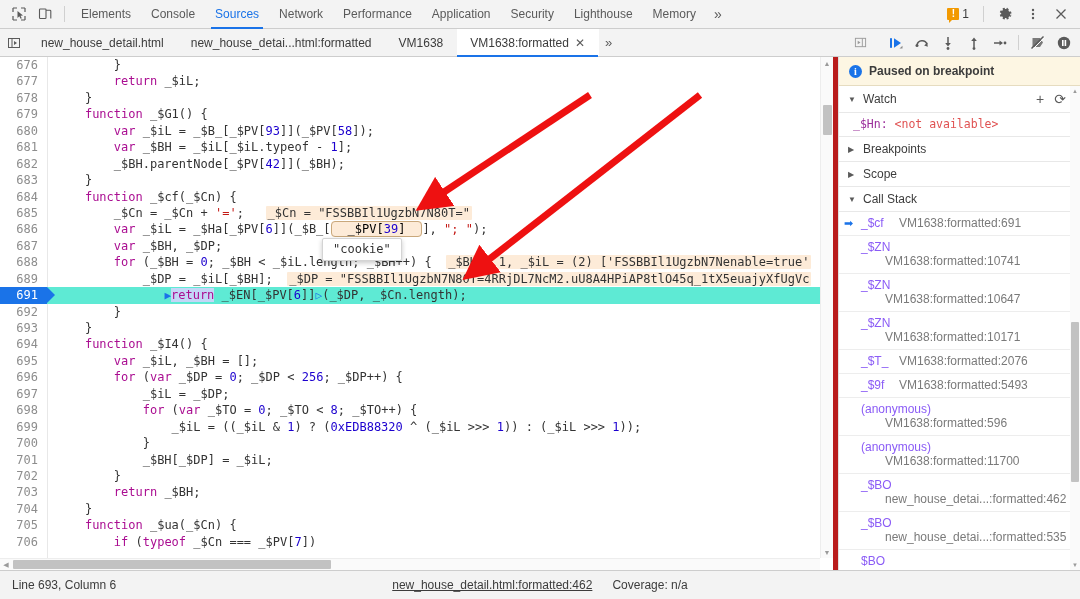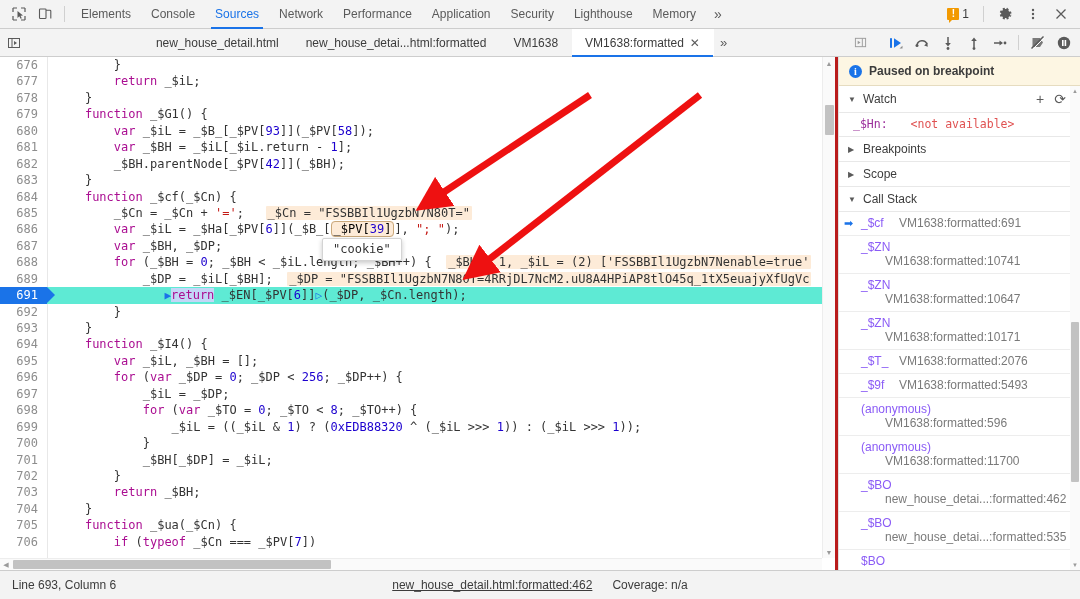--- a/index.html
+++ b/index.html
@@ -64,21 +64,21 @@
   .src-tabstrip {
     height: 28px; min-height: 28px;
     background: #f3f3f3;
     border-bottom: 1px solid #cdcdcd;
     display: flex; align-items: stretch;
   }
   .src-nav-btn {
     width: 28px; display: flex; align-items: center; justify-content: center;
     color: #5a5a5a;
   }
-  .src-tabs { display: flex; align-items: stretch; flex: 1; justify-content: center; }
+  .src-tabs { display: flex; align-items: stretch; flex: 1; }
   .src-tab {
     display: flex; align-items: center; gap: 6px;
     padding: 0 13px;
     font-size: 12px; color: #3c3c3c;
     position: relative; white-space: nowrap;
     border-right: 1px solid transparent;
   }
   .src-tab.active { background: #ffffff; }
   .src-tab.active::after {
     content: ""; position: absolute; left: 0; right: 0; bottom: -1px;
@@ -94,21 +94,21 @@
   }
   .dbg-sep { width: 1px; height: 15px; background: #d0d0d0; margin: 0 5px; }
 
   
   .body-split { flex: 1; display: flex; min-height: 0; }
 
   
   .editor-wrap {
     width: 838px; min-width: 838px;
     background: #ffffff;
-    border-right: 3px solid #b91c1c;
+    border-right: 5px solid #b91c1c;
     position: relative;
     display: flex; flex-direction: column;
     overflow: hidden;
   }
   .code-area {
     flex: 1; position: relative; overflow: hidden;
     font-family: "DejaVu Sans Mono", monospace;
     font-size: 12px;
     line-height: 16.45px;
   }
@@ -148,21 +148,21 @@
   .inline-val {
     background: #fdebd8;
     color: #333333;
     padding: 0 2px;
     border-radius: 1px;
   }
   .tok-box {
     background: #fdebd8;
     border: 1px solid #c9a87c;
     border-radius: 4px;
-    padding: 0 2px;
+    padding: 0 16px;
   }
   .exec-arrow {
     display: inline-block; color: #1a73e8; font-size: 11px;
   }
   .ret-hl { background: #c3d7f7; }
 
   
   .cookie-tip {
     position: absolute; left: 322px; top: 181px;
     background: #ffffff;
@@ -233,21 +233,21 @@
   .sect-head .spacer { flex: 1; }
   .sect-head .act { color: #5a5a5a; font-size: 14px; padding: 0 5px; }
   .watch-row {
     padding: 4px 9px 5px 14px;
     font-family: "DejaVu Sans Mono", monospace;
     font-size: 11.5px;
     border-bottom: 1px solid #e8e8e8;
     white-space: nowrap;
   }
   .watch-name { color: #9a2d9a; }
-  .watch-val  { color: #e05252; margin-left: 16px; }
+  .watch-val  { color: #e05252; }
 
   .cs-list { overflow: hidden; flex: 1; }
   .cs-row {
     border-bottom: 1px solid #ededed;
     padding: 4px 6px 5px 6px;
     font-size: 12px;
     position: relative;
     min-height: 23px;
   }
   .cs-row.one-line { display: flex; align-items: center; gap: 10px; white-space: nowrap; }
@@ -475,21 +475,21 @@
 
     <div class="editor-wrap">
       <div class="code-area">
         <div class="code-vline"></div>
         <div id="code-lines">
             <div class="code-line"><div class="ln">676</div><div class="ctext"><span class="tk-plain">        }</span></div></div>
             <div class="code-line"><div class="ln">677</div><div class="ctext"><span class="tk-plain">        </span><span class="tk-kw2">return</span><span class="tk-plain"> _$iL;</span></div></div>
             <div class="code-line"><div class="ln">678</div><div class="ctext"><span class="tk-plain">    }</span></div></div>
             <div class="code-line"><div class="ln">679</div><div class="ctext"><span class="tk-plain">    </span><span class="tk-kw2">function</span><span class="tk-plain"> _$G1() {</span></div></div>
             <div class="code-line"><div class="ln">680</div><div class="ctext"><span class="tk-plain">        </span><span class="tk-kw2">var</span><span class="tk-plain"> _$iL = _$B_[_$PV[</span><span class="tk-num">93</span><span class="tk-plain">]](_$PV[</span><span class="tk-num">58</span><span class="tk-plain">]);</span></div></div>
-            <div class="code-line"><div class="ln">681</div><div class="ctext"><span class="tk-plain">        </span><span class="tk-kw2">var</span><span class="tk-plain"> _$BH = _$iL[_$iL.return - </span><span class="tk-num">1</span><span class="tk-plain">];</span></div></div>
+            <div class="code-line"><div class="ln">681</div><div class="ctext"><span class="tk-plain">        </span><span class="tk-kw2">var</span><span class="tk-plain"> _$BH = _$iL[_$iL.typeof - </span><span class="tk-num">1</span><span class="tk-plain">];</span></div></div>
             <div class="code-line"><div class="ln">682</div><div class="ctext"><span class="tk-plain">        _$BH.parentNode[_$PV[</span><span class="tk-num">42</span><span class="tk-plain">]](_$BH);</span></div></div>
             <div class="code-line"><div class="ln">683</div><div class="ctext"><span class="tk-plain">    }</span></div></div>
             <div class="code-line"><div class="ln">684</div><div class="ctext"><span class="tk-plain">    </span><span class="tk-kw2">function</span><span class="tk-plain"> _$cf(_$Cn) {</span></div></div>
             <div class="code-line"><div class="ln">685</div><div class="ctext"><span class="tk-plain">        _$Cn = _$Cn + </span><span class="tk-str">'='</span><span class="tk-plain">;</span><span class="tk-plain">   </span><span class="inline-val">_$Cn = "FSSBBIl1UgzbN7N80T="</span></div></div>
             <div class="code-line"><div class="ln">686</div><div class="ctext"><span class="tk-plain">        </span><span class="tk-kw2">var</span><span class="tk-plain"> _$iL = _$Ha[_$PV[</span><span class="tk-num">6</span><span class="tk-plain">]](_$B_[</span><span class="tok-box">_$PV[<span class="tk-num">39</span>]</span><span class="tk-plain">], </span><span class="tk-str">"; "</span><span class="tk-plain">);</span></div></div>
             <div class="code-line"><div class="ln">687</div><div class="ctext"><span class="tk-plain">        </span><span class="tk-kw2">var</span><span class="tk-plain"> _$BH, _$DP;</span></div></div>
             <div class="code-line"><div class="ln">688</div><div class="ctext"><span class="tk-plain">        </span><span class="tk-kw2">for</span><span class="tk-plain"> (_$BH = </span><span class="tk-num">0</span><span class="tk-plain">; _$BH &lt; _$iL.length; _$BH++) {</span><span class="tk-plain">  </span><span class="inline-val">_$BH = 1, _$iL = (2) ['FSSBBIl1UgzbN7Nenable=true'</span></div></div>
             <div class="code-line"><div class="ln">689</div><div class="ctext"><span class="tk-plain">            _$DP = _$iL[_$BH];</span><span class="tk-plain">  </span><span class="inline-val">_$DP = "FSSBBIl1UgzbN7N80T=4RRjDL7NcM2.uU8A4HPiAP8tlO45q_1tX5euajyXfUgVc</span></div></div>
             <div class="code-line exec"><div class="ln">691</div><div class="ctext"><span class="tk-plain">               </span><span class="exec-arrow">▶</span><span class="ret-hl"><span class="tk-kw2">return</span></span><span class="tk-plain"> _$EN[_$PV[</span><span class="tk-num">6</span><span class="tk-plain">]]</span><span class="exec-arrow">▷</span><span class="tk-plain">(_$DP, _$Cn.length);</span></div></div>
             <div class="code-line"><div class="ln">692</div><div class="ctext"><span class="tk-plain">        }</span></div></div>

